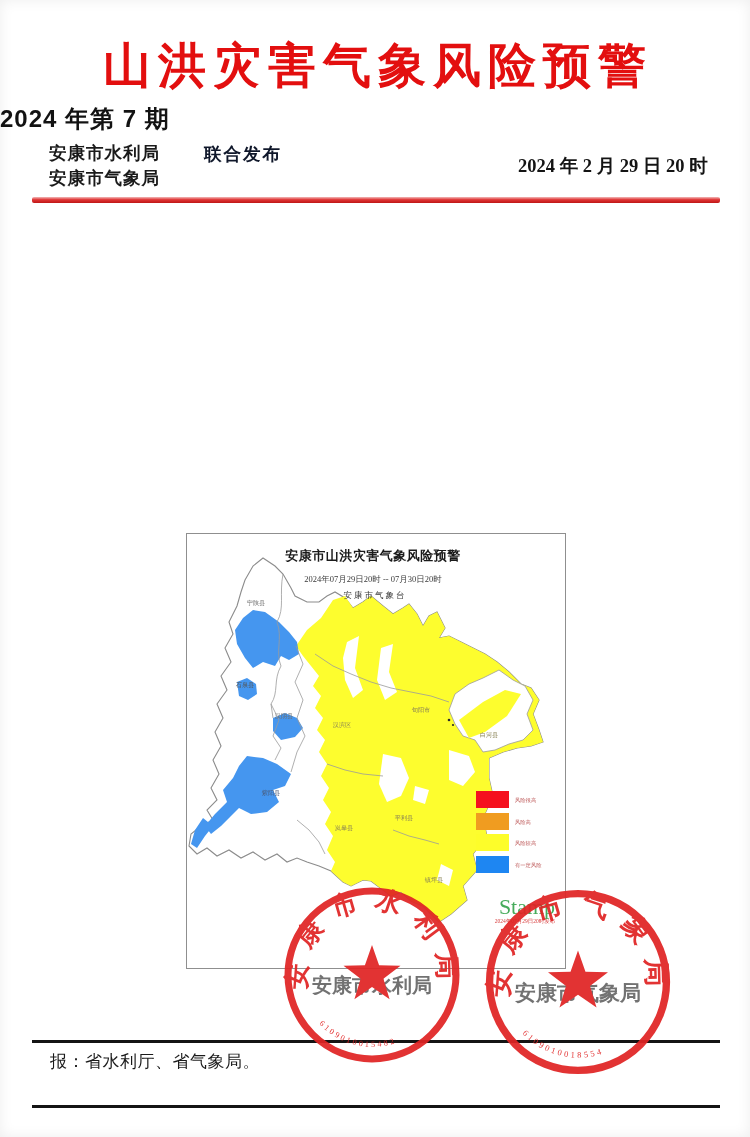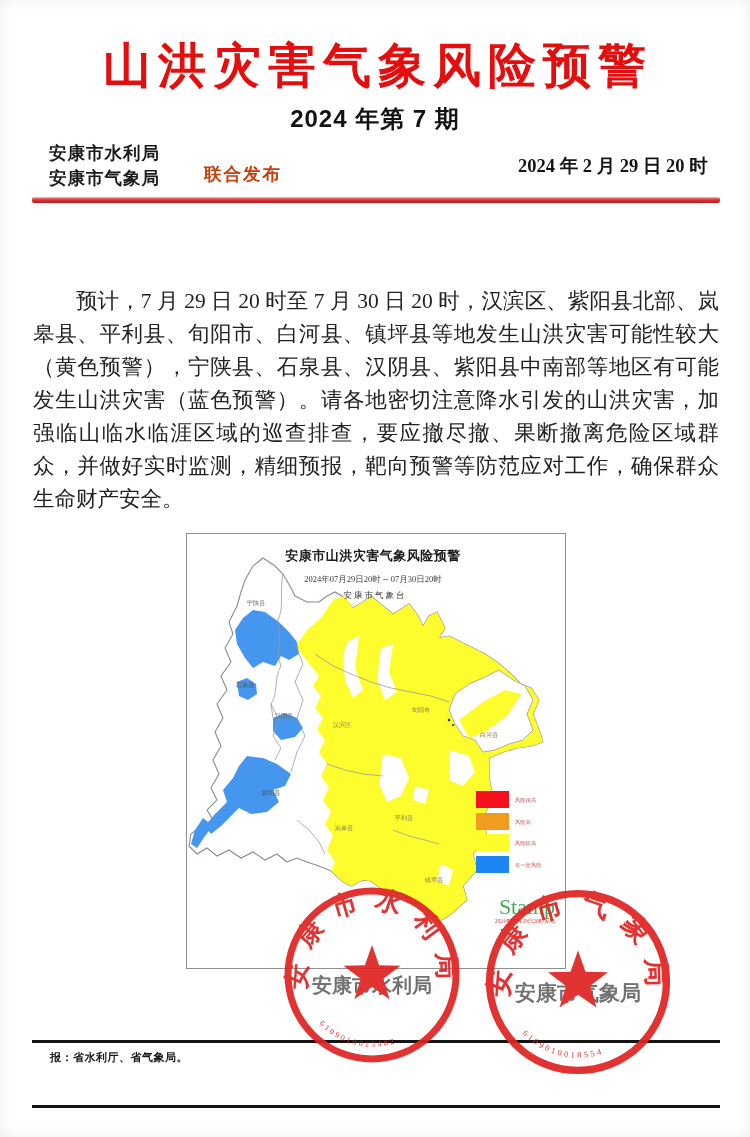--- a/index.html
+++ b/index.html
@@ -9,31 +9,31 @@
     box-shadow:inset 0 0 14px rgba(0,0,0,0.07);
     font-family:"Liberation Serif", serif;
   }
   .abs{position:absolute;}
   .doc-title{
     left:0;right:0;top:34px;text-align:center;
     font-family:"Liberation Serif", serif;font-weight:bold;
     font-size:48px;letter-spacing:7px;color:#e30f0f;white-space:nowrap;padding-left:6px;
   }
   .issue-no{
-    left:0;right:0;top:103px;text-align:center;
+    left:0;right:0;top:103px;
     font-family:"Liberation Sans", sans-serif;font-weight:bold;
     font-size:24px;color:#121212;letter-spacing:1px;
   }
   .issuers{
     left:49px;top:141px;font-family:"Liberation Sans", sans-serif;
     font-weight:bold;font-size:17.5px;color:#1a1a1a;line-height:25px;letter-spacing:1px;
   }
   .joint{
-    left:204px;top:162px;font-family:"Liberation Sans", sans-serif;
-    font-weight:bold;font-size:17.5px;color:#c2410c;letter-spacing:2px;
+    left:204px;top:142px;font-family:"Liberation Sans", sans-serif;
+    font-weight:bold;font-size:17.5px;color:#0f172a;letter-spacing:2px;
   }
   .release-time{
     left:518px;top:153px;font-family:"Liberation Serif", serif;
     font-weight:bold;font-size:18.5px;color:#141414;white-space:nowrap;
   }
   .red-rule{
     left:32px;right:30px;top:197px;height:6px;
     background:linear-gradient(#f2b9b9,#e03434 45%,#bf1717);
     border-radius:2px;
   }
@@ -47,22 +47,22 @@
     font-family:"Liberation Serif", serif;
     font-size:21.5px;line-height:33px;color:#222;text-align:justify;
     text-indent:43px;
   }
   .mapbox{
     left:186px;top:533px;width:380px;height:436px;
     border:1px solid #8f8f8f;background:#fff;box-sizing:border-box;
   }
   .footer-line{left:32px;right:30px;height:3px;background:#141414;}
   .footer-text{
-    left:50px;font-family:"Liberation Serif", serif;font-weight:bold;
-    font-size:11px;color:#1a1a1a;letter-spacing:0.5px;white-space:nowrap;
+    left:50px;font-family:"Liberation Serif", serif;font-weight:normal;
+    font-size:17px;color:#1a1a1a;letter-spacing:0.5px;white-space:nowrap;
   }
   .stamp{position:absolute;opacity:0.93;}
   svg text{font-family:"Liberation Serif", serif;}
 </style>
 </head>
 <body>
 
 <div class="page">
 
   <div class="abs doc-title">山洪灾害气象风险预警</div>
@@ -70,21 +70,20 @@
 
   <div class="abs issuers">
     <div>安康市水利局</div>
     <div>安康市气象局</div>
   </div>
   <div class="abs joint">联合发布</div>
   <div class="abs release-time">2024 年 2 月 29 日 20 时</div>
 
   <div class="abs red-rule"></div>
 
-  <p class="abs bodytext">预计，7 月 29 日 20 时至 7 月 30 日 20 时，汉滨区、紫阳县北部、岚皋县、平利县、旬阳市、白河县、镇坪县等地发生山洪灾害可能性较大（黄色预警），宁陕县、石泉县、汉阴县、紫阳县中南部等地区有可能发生山洪灾害（蓝色预警）。请各地密切注意降水引发的山洪灾害，加强临山临水临涯区域的巡查排查，要应撤尽撤、果断撤离危险区域群众，并做好实时监测，精细预报，靶向预警等防范应对工作，确保群众生命财产安全。</p>
 
   <div class="abs mapbox">
     <svg width="378" height="392" viewBox="0 0 378 392">
 
       <polygon points="58,46 66,32 76,24 88,32 96,40 104,54 108,62 120,68 132,68 140,62 148,58 158,64 166,74 176,68 184,62 196,72 206,80 216,74 222,70 230,80 236,92 242,82 250,78 258,94 252,104 262,102 274,108 286,114 298,120 310,128 322,138 334,150 344,154 352,166 346,180 352,196 356,208 344,212 330,214 316,218 302,224 302,244 306,262 296,284 300,302 286,320 290,336 276,352 280,366 264,380 252,388 244,380 236,372 224,367 214,358 204,362 196,356 184,347 176,346 164,352 156,348 144,337 132,332 120,328 110,324 100,328 90,320 78,326 66,318 54,324 42,316 30,322 20,314 10,320 2,312 4,300 14,292 26,286 20,276 30,266 24,254 32,240 26,226 34,212 28,198 36,184 30,170 40,156 34,142 44,128 38,114 46,100 42,88 50,72 54,58" fill="#ffffff" stroke="#8c8c8c" stroke-width="1.1"></polygon>
 
       <polygon points="109,112 120,96 134,84 146,66 158,62 166,74 176,68 184,62 196,72 206,80 216,74 222,70 230,80 236,92 242,82 250,78 258,94 252,104 262,102 274,108 286,114 298,120 310,128 322,138 334,150 344,154 352,166 346,180 352,196 356,208 344,212 330,214 316,218 302,224 302,244 306,262 296,284 300,302 286,320 290,336 276,352 280,366 264,380 252,388 244,380 236,372 224,367 214,358 204,362 196,356 184,347 176,346 164,352 156,348 144,337 148,328 140,316 146,302 138,290 144,278 136,266 142,254 134,242 140,230 132,218 138,206 130,196 136,184 128,174 134,162 126,152 132,142 124,132 116,122" fill="#fdfd2e"></polygon>
 
       <polygon points="268,160 282,150 296,144 312,136 326,146 338,152 346,166 340,180 346,196 336,206 322,210 308,216 296,218 288,206 276,202 268,190 262,176" fill="#ffffff" stroke="#9a9a9a" stroke-width="0.8"></polygon>
       <polygon points="272,186 296,168 318,156 334,160 320,182 298,198 282,204" fill="#fdfd2e"></polygon>

